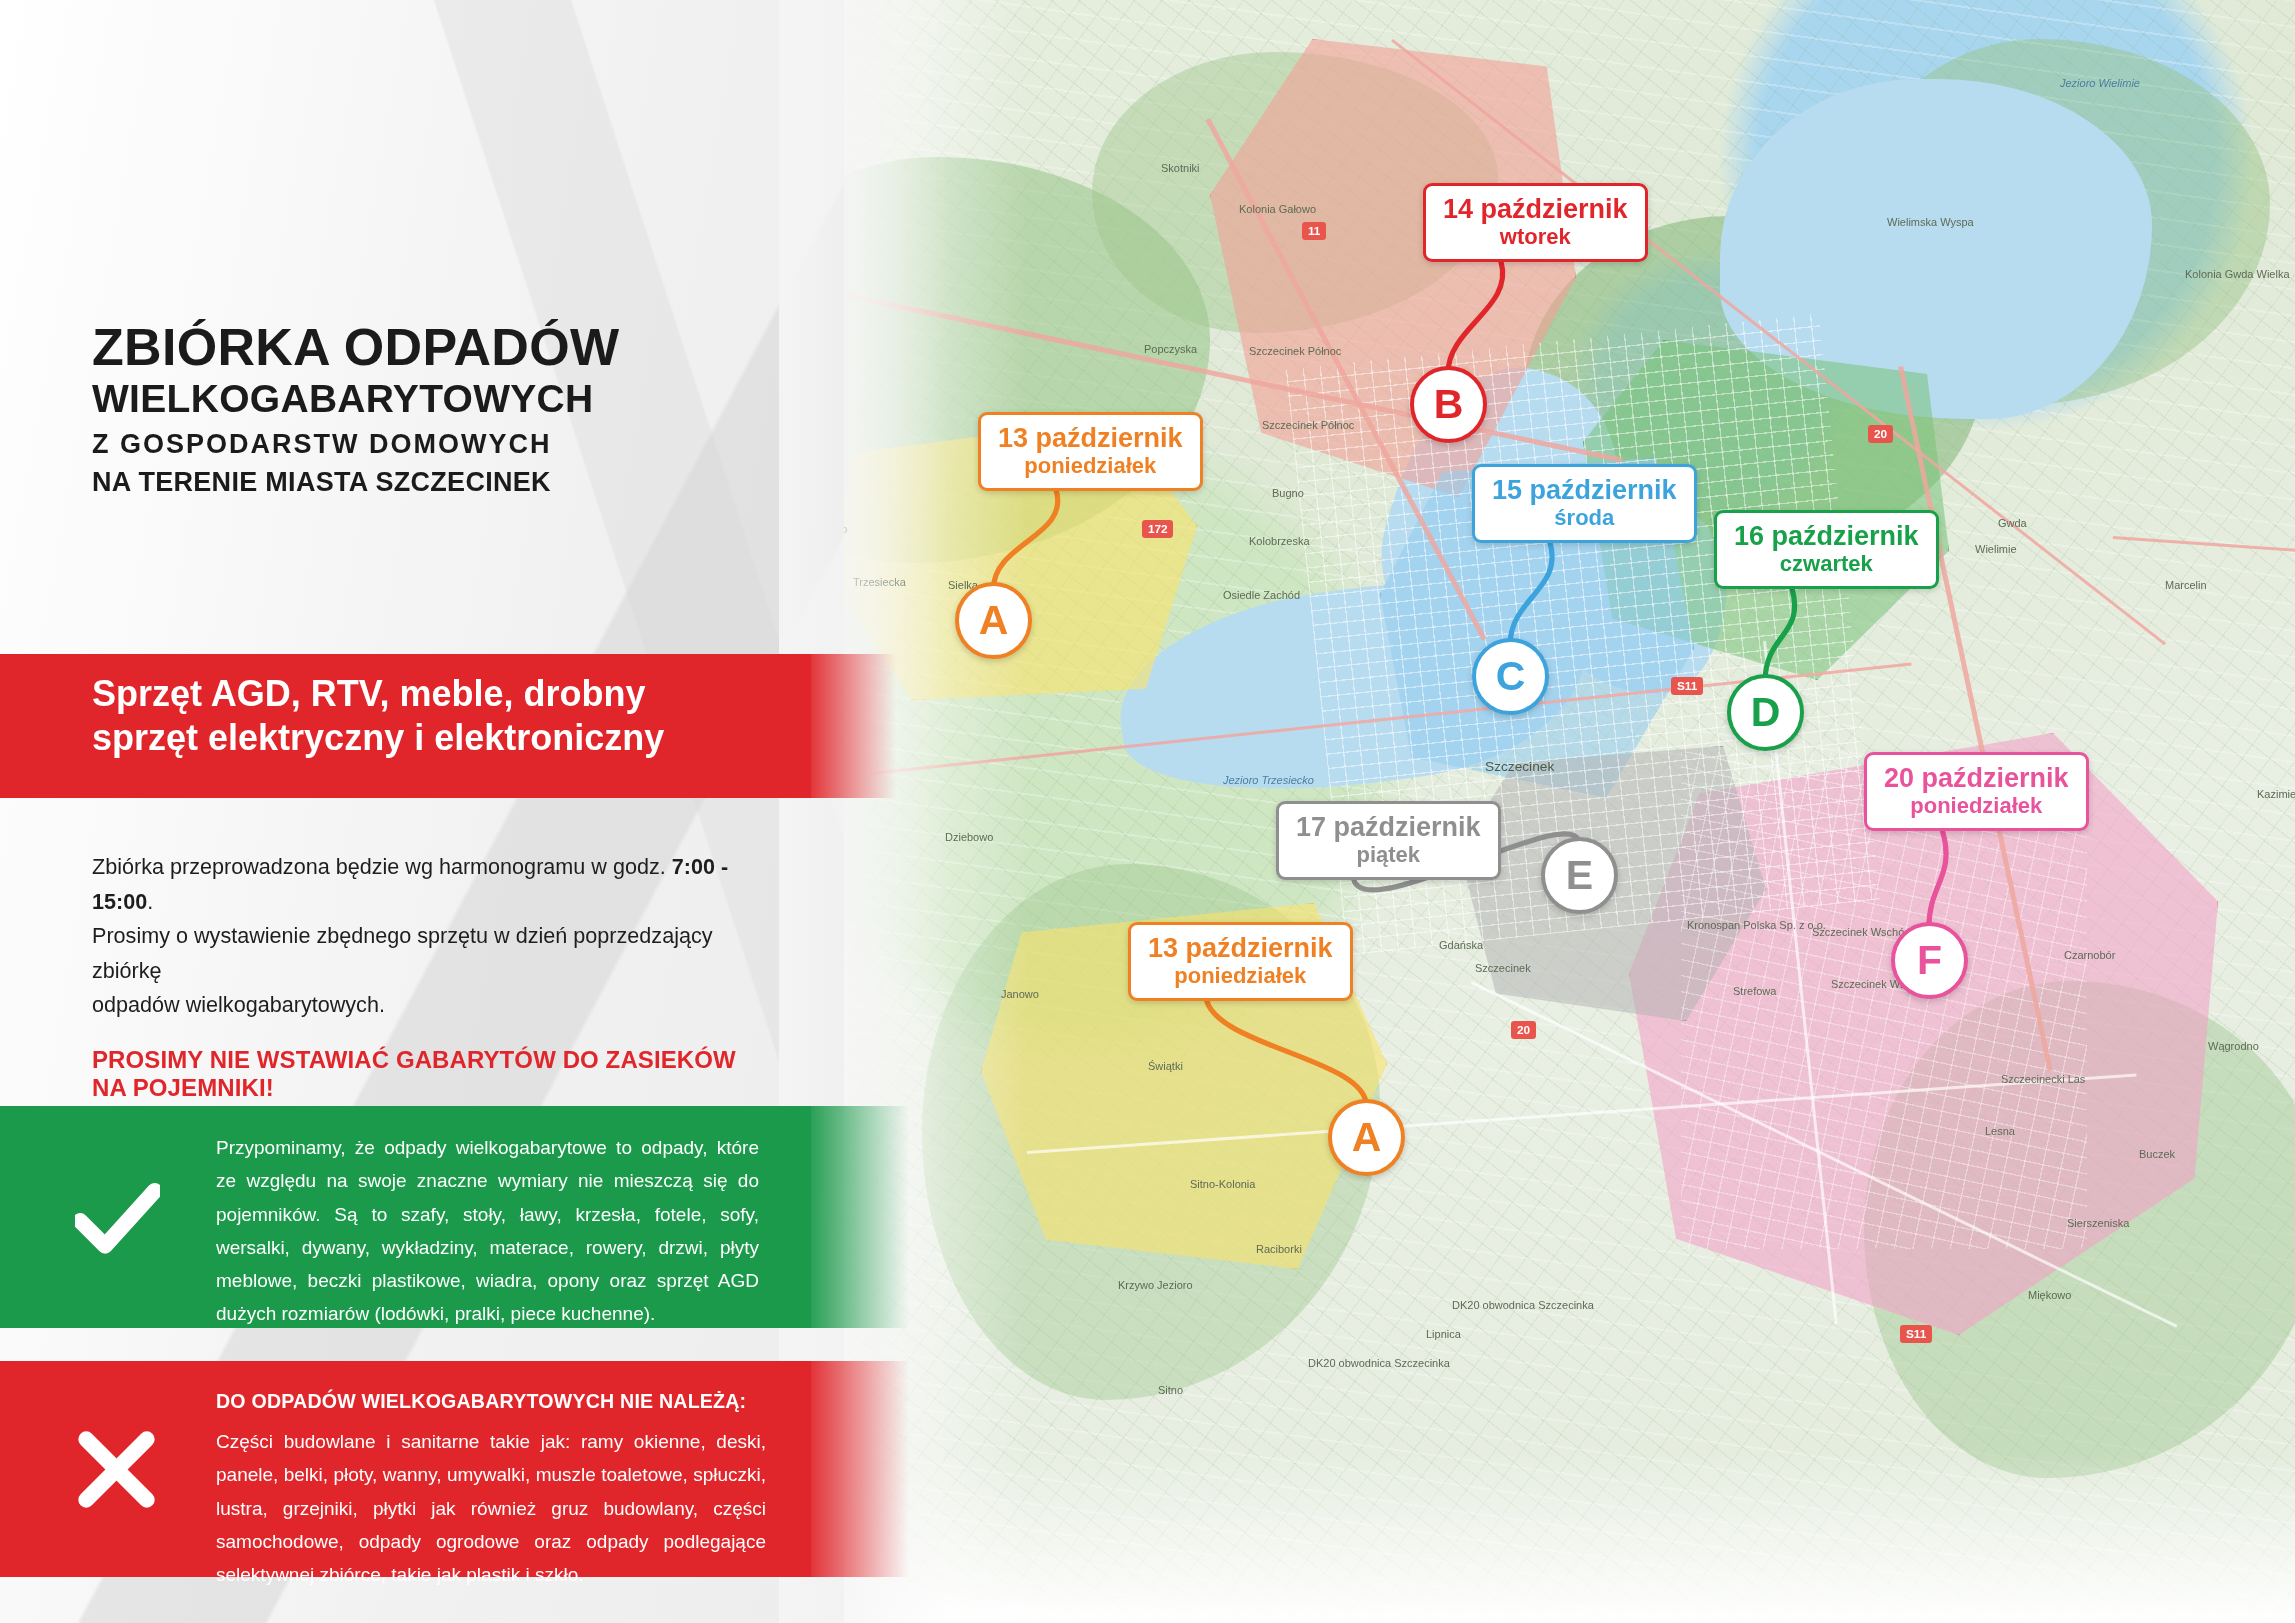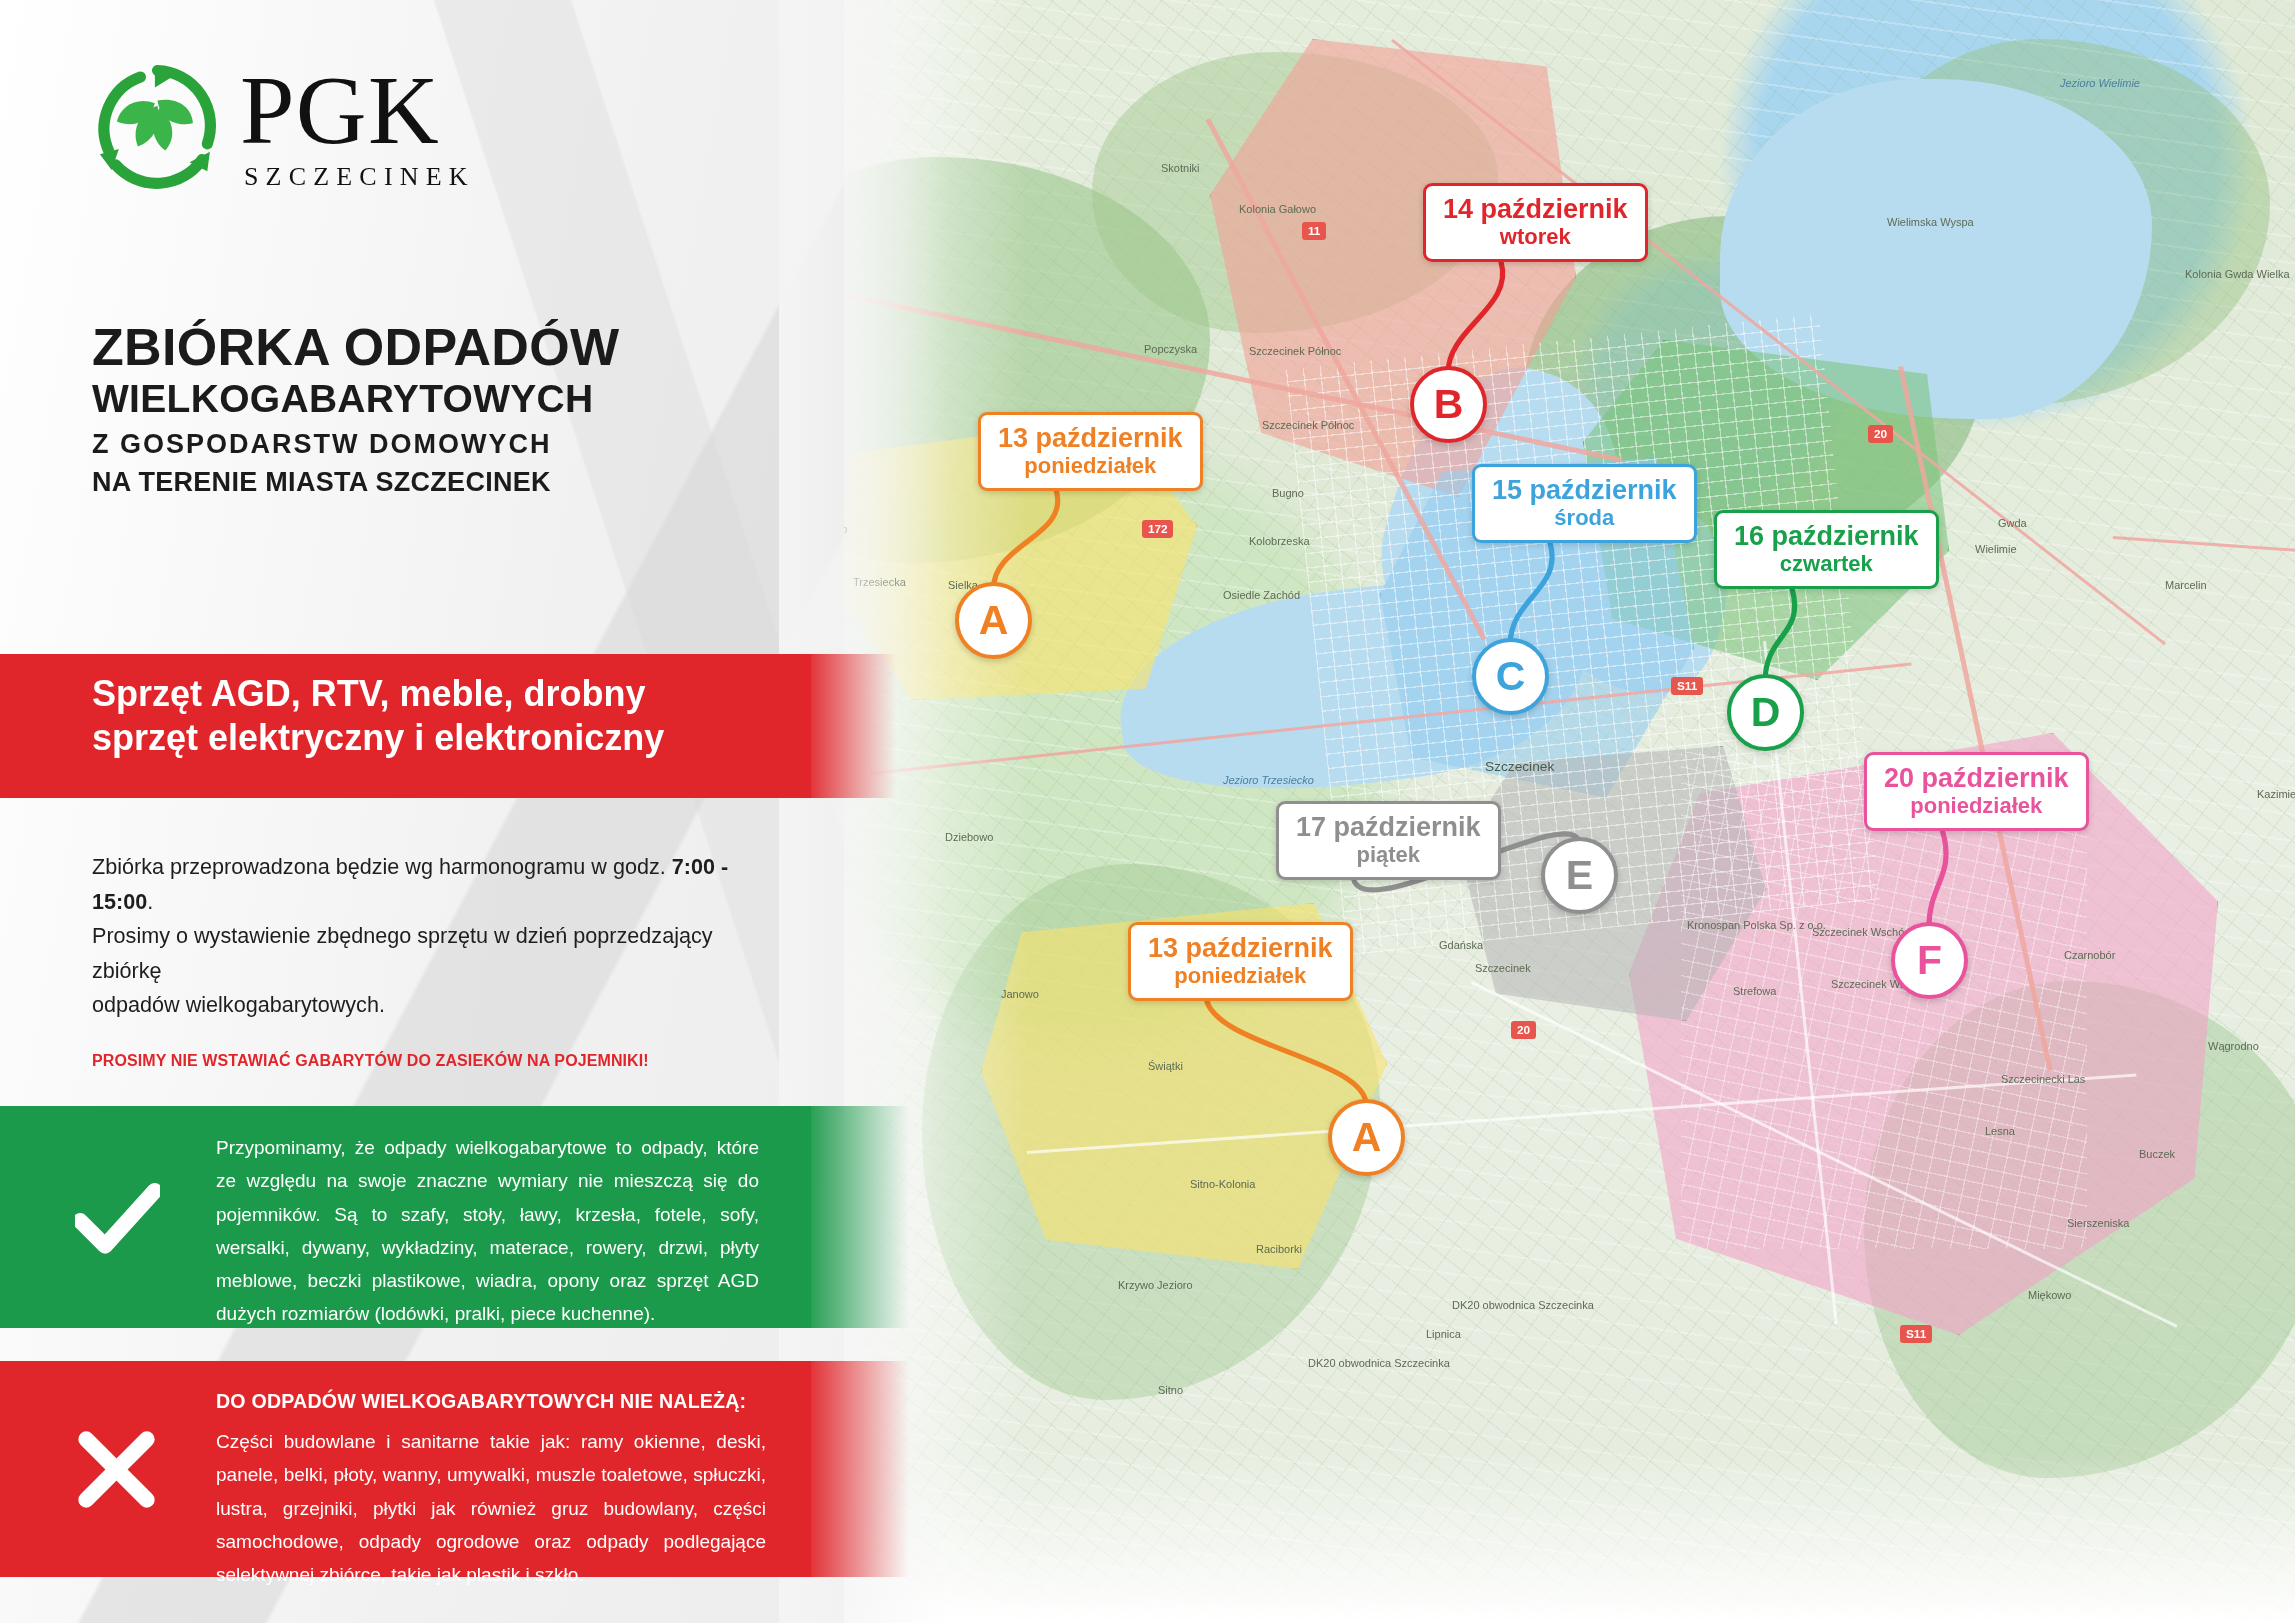--- a/index.html
+++ b/index.html
@@ -165,21 +165,21 @@
   .red-band-text {
     position: absolute; left: 92px; top: 18.3px; width: 667px;
     color: #fff; font-size: 36px; font-weight: bold; line-height: 1.22;
   }
 
   
   .body-block { position: absolute; left: 92px; top: 850px; width: 680px; }
   .body-p { font-size: 21.6px; color: #1e1e1e; line-height: 1.6; }
   .body-p b { font-weight: bold; }
   .warn-line {
-    margin-top: 29px; color: #e1262b; font-size: 16px; font-weight: bold; letter-spacing: 0.1px;
+    margin-top: 23px; color: #e1262b; font-size: 24px; font-weight: bold; letter-spacing: 0.1px;
   }
 
   
   .green-band {
     position: absolute; left: 0; top: 1106px; width: 811px; height: 222px;
     background: #1b9a4b;
   }
   .green-band::after {
     content: ""; position: absolute; right: -98px; top: 0; width: 105px; height: 100%;
     background: linear-gradient(to right, #1b9a4b 0%, rgba(27,154,75,0) 100%);
@@ -314,46 +314,20 @@
         <div class="map-label" style="left: 1505px; top: 788px;">Kazimierz</div>
         <div class="map-label" style="left: 1233px; top: 1125px;">Lesna</div>
       </div>
   </div>
 
   <div class="left-panel">
     <div class="facets"></div>
     <div class="left-edge-fade"></div>
   </div>
 
-  <div class="logo-wrap">
-    <div class="logo-mark">
-      <svg viewBox="0 0 200 200" width="131" height="131" aria-hidden="true">
-        <g fill="none" stroke="#2aa43a" stroke-width="17" stroke-linecap="round">
-          <path d="M100 16 A84 84 0 0 1 176 128"></path>
-          <path d="M168 152 A84 84 0 0 1 36 160"></path>
-          <path d="M26 140 A84 84 0 0 1 74 26"></path>
-        </g>
-        <g fill="#2aa43a">
-          <path d="M96 10 l26 16 -26 16 z"></path>
-          <path d="M180 140 l-4 30 -27 -14 z"></path>
-          <path d="M30 168 l-18 -24 29 -8 z"></path>
-        </g>
-        <g fill="#3bb54a">
-          <path d="M100 62 c30 -6 52 10 54 34 -26 8 -50 -6 -54 -34 z"></path>
-          <path d="M96 66 c-28 -10 -52 4 -58 28 25 11 51 0 58 -28 z"></path>
-          <path d="M100 70 c6 30 -6 54 -30 62 -10 -25 2 -52 30 -62 z"></path>
-          <path d="M104 72 c22 22 24 48 8 66 -20 -14 -26 -42 -8 -66 z"></path>
-        </g>
-      </svg>
-    </div>
-    <div class="logo-text">
-      <span class="logo-pgk">PGK</span>
-      <span class="logo-sub">SZCZECINEK</span>
-    </div>
-  </div>
 
   <div class="headline">
     <div class="h1">ZBIÓRKA ODPADÓW</div>
     <div class="h2">WIELKOGABARYTOWYCH</div>
     <div class="h3">Z  GOSPODARSTW  DOMOWYCH</div>
     <div class="h4">NA TERENIE MIASTA SZCZECINEK</div>
   </div>
 
   <div class="red-band">
     <div class="red-band-text">

